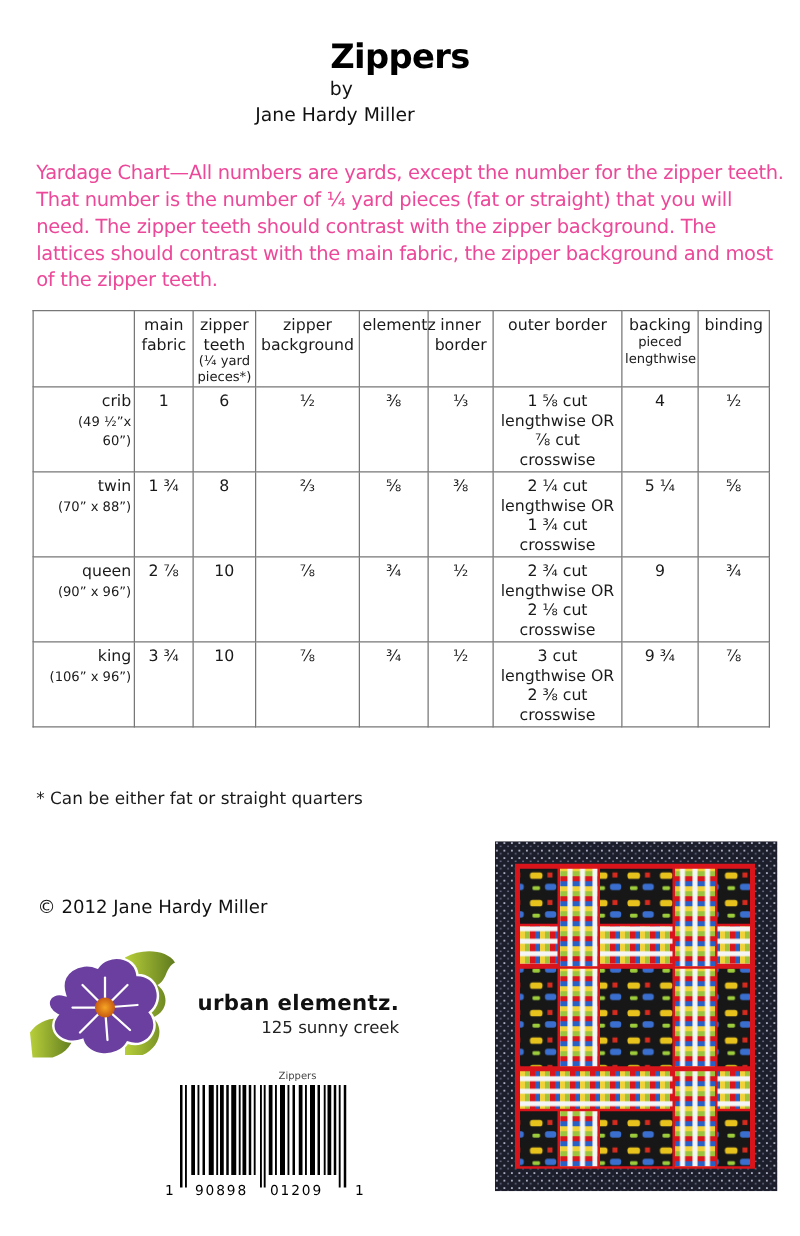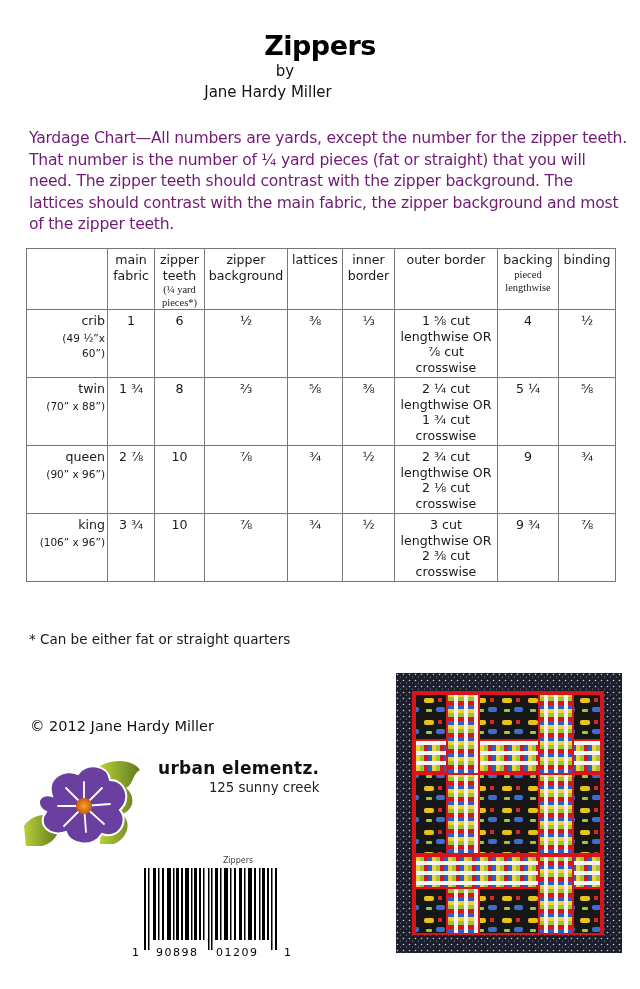--- a/index.html
+++ b/index.html
@@ -1,38 +1,38 @@
 <!DOCTYPE html>
 <html><head>
   <meta charset="utf-8">
   <style>
     * { box-sizing: border-box; margin: 0; padding: 0; }
     html, body { width: 640px; height: 989px; background: #ffffff; overflow: hidden; }
     body { position: relative; font-family: "DejaVu Sans", sans-serif; color: #111; }
 
     .title { position: absolute; top: 30px; left: 0; width: 640px; text-align: center; font-size: 27px; font-weight: bold; letter-spacing: -0.5px; color: #000; }
-    .by { position: absolute; top: 62px; left: 12px; width: 546px; text-align: center; font-size: 15px; color: #111; }
+    .by { position: absolute; top: 62px; left: 0; width: 546px; text-align: center; font-size: 15px; color: #111; }
     .author { position: absolute; top: 83px; left: 0; width: 536px; text-align: center; font-size: 15px; color: #111; }
 
-    .intro { position: absolute; top: 128px; left: 29px; width: 600px; font-size: 15.6px; line-height: 21.6px; color: #701a75; letter-spacing: -0.25px; }
+    .intro { position: absolute; top: 128px; left: 29px; width: 600px; font-size: 15.6px; line-height: 21.6px; color: #ec4899; letter-spacing: -0.25px; }
 
     table.yard { position: absolute; top: 248px; left: 26px; width: 589px; border-collapse: collapse; font-family: "DejaVu Sans", sans-serif; table-layout: fixed; }
     table.yard td, table.yard th { border: 1px solid #777; vertical-align: top; font-weight: normal; font-size: 12.6px; line-height: 15.5px; color: #1a1a1a; padding: 3px 2px 0 2px; text-align: center; }
     table.yard tr.head { height: 60px; padding-left: 30px; }
     table.yard tr.row { height: 68px; }
     table.yard td.size { text-align: right; padding-left: 12px; }
-    .sub { font-size: 10.5px; line-height: 13px; display: block; font-family: Liberation Serif, serif; }
+    .sub { font-size: 10.5px; line-height: 13px; display: block; }
     .dims { font-size: 10.5px; display: block; margin-top: 2px; }
 
     .footnote { position: absolute; top: 592px; left: 29px; font-size: 13.5px; color: #1a1a1a; margin-top: 39px; }
 
     .copyright { position: absolute; top: 718px; left: 30px; font-size: 14.5px; color: #111; }
 
     .logo { position: absolute; top: 756px; left: 22px; width: 128px; height: 92px; }
-    .company { position: absolute; top: 758px; left: 158px; }
+    .company { position: absolute; top: 793px; left: 158px; }
     .company .name { font-family: "DejaVu Sans", sans-serif; font-weight: bold; font-size: 17px; letter-spacing: 0.3px; color: #111; line-height: 21px; }
     .company .line { font-size: 13.3px; line-height: 17px; color: #222; text-align: right; }
 
     .barcode { position: absolute; top: 856px; left: 128px; width: 220px; height: 100px; }
     .barcode .bc-title { position: absolute; top: 0; left: 70px; width: 80px; text-align: center; font-size: 8px; color: #444; }
     .barcode svg { position: absolute; top: 12px; left: 0; }
 
     .quilt { position: absolute; top: 673px; left: 396px; width: 226px; height: 280px; }
   </style>
 </head>
@@ -55,21 +55,21 @@
       <col style="width:103px">
       <col style="width:61px">
       <col style="width:57px">
   </colgroup>
   <tbody>
       <tr class="head">
     <th></th>
     <th><span>main fabric</span></th>
     <th><span>zipper teeth</span><span class="sub">(¼ yard pieces*)</span></th>
     <th><span>zipper background</span></th>
-    <th><span>lattices</span></th>
+    <th><span>elementz</span></th>
     <th><span>inner border</span></th>
     <th><span>outer border</span></th>
     <th><span>backing</span><span class="sub">pieced lengthwise</span></th>
     <th><span>binding</span></th>
   </tr>
 
   <tr class="row">
     <td class="size"><span>crib</span><span class="dims">(49 ½”x 60”)</span></td>
     <td>1</td>
     <td>6</td>

